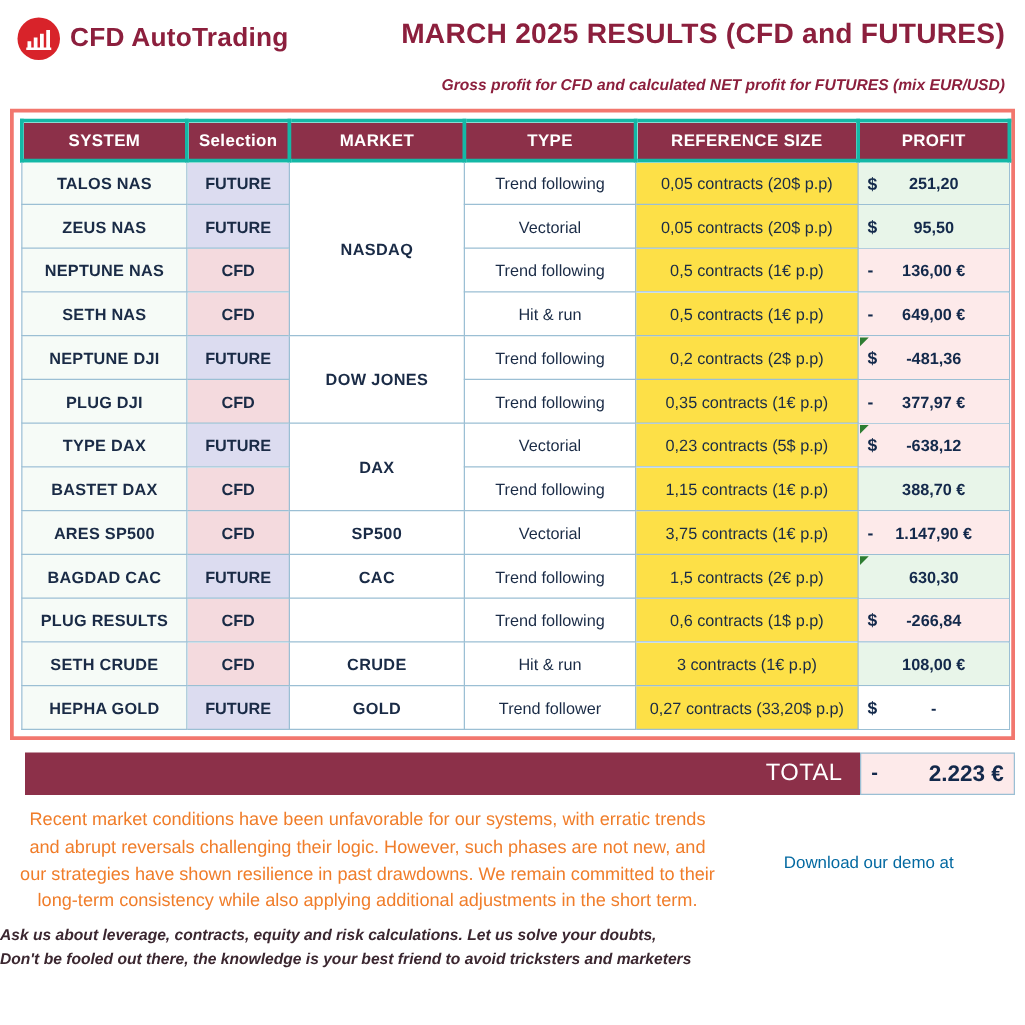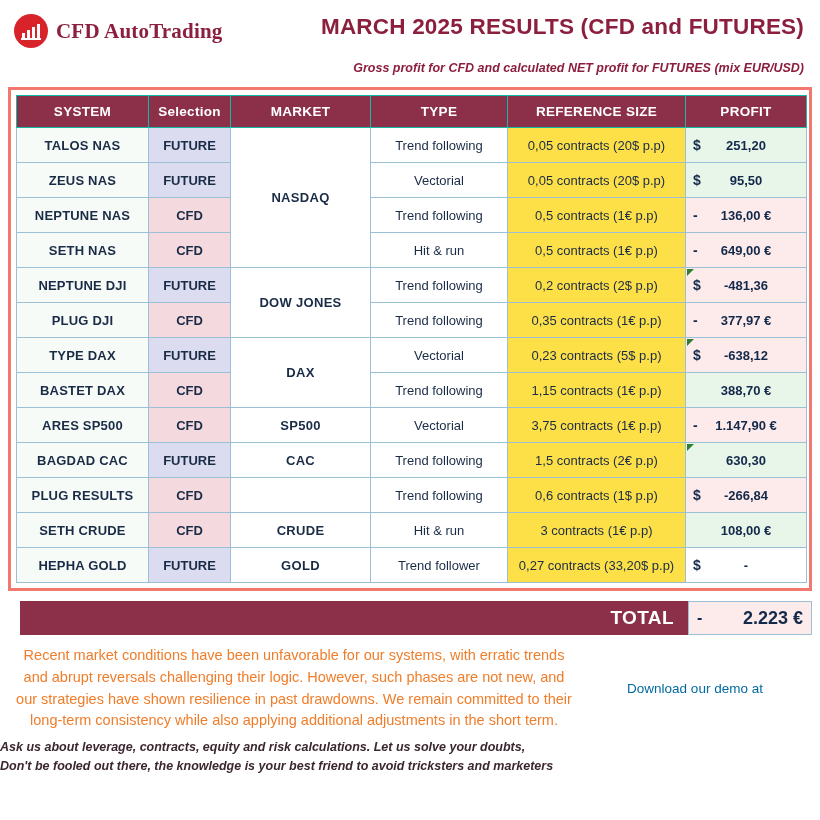--- a/index.html
+++ b/index.html
@@ -9,21 +9,21 @@
     background:#ffffff;
     font-family:"Liberation Sans", sans-serif;
     overflow:hidden;
   }
   .page { position:relative; width:820px; height:820px; }
 
   
   .header {
     display:flex; align-items:flex-start; padding:14px 12px 0 14px;
   }
-  .brand { display:flex; align-items:center; gap:8px; width:250px; flex:none;font-family:Liberation Serif, serif; }
+  .brand { display:flex; align-items:center; gap:8px; width:250px; flex:none; }
   .logo-circle {
     width:34px; height:34px; border-radius:50%;
     background:#d8232a; position:relative; flex:none;
   }
   .logo-circle .bars {
     position:absolute; left:8px; top:10px; width:18px; height:15px;
     display:flex; align-items:flex-end; gap:2px;
   }
   .logo-circle .bars i { display:block; width:3px; background:#ffffff; }
   .logo-circle .bars i:nth-child(1){ height:6px; }
@@ -69,21 +69,21 @@
     padding:0 4px;
     white-space:nowrap;
     overflow:hidden;
   }
   table.results thead th {
     background:#8c3049;
     color:#ffffff;
     font-weight:bold;
     font-size:13.5px;
     letter-spacing:.3px;
-    border:1px solid #14b8a6;
+    border:3px solid #14b8a6;
     height:32px;
   }
   col.c-system   { width:132px; }
   col.c-sel      { width:82px; }
   col.c-market   { width:140px; }
   col.c-type     { width:137px; }
   col.c-ref      { width:178px; }
   col.c-profit   { width:121px; }
 
   td.system {
@@ -119,21 +119,21 @@
   }
 
   
   .total-row {
     margin:10px 8px 0 8px;
     display:flex; justify-content:flex-end; align-items:stretch;
   }
   .total-bar {
     flex:1;
     background:#8c3049; color:#ffffff;
-    font-size:19px; font-weight:bold; letter-spacing:.4px;
+    font-size:19px; font-weight:normal; letter-spacing:.4px;
     display:flex; align-items:center; justify-content:flex-end;
     padding-right:14px; height:34px;
     margin-left:12px;
   }
   .total-value {
     width:124px; height:34px; flex:none;
     border:1px solid #9bbfd4; background:#fdeaea;
     display:flex; align-items:center; justify-content:space-between;
     padding:0 8px;
     font-size:18px; font-weight:bold; color:#13294b;

